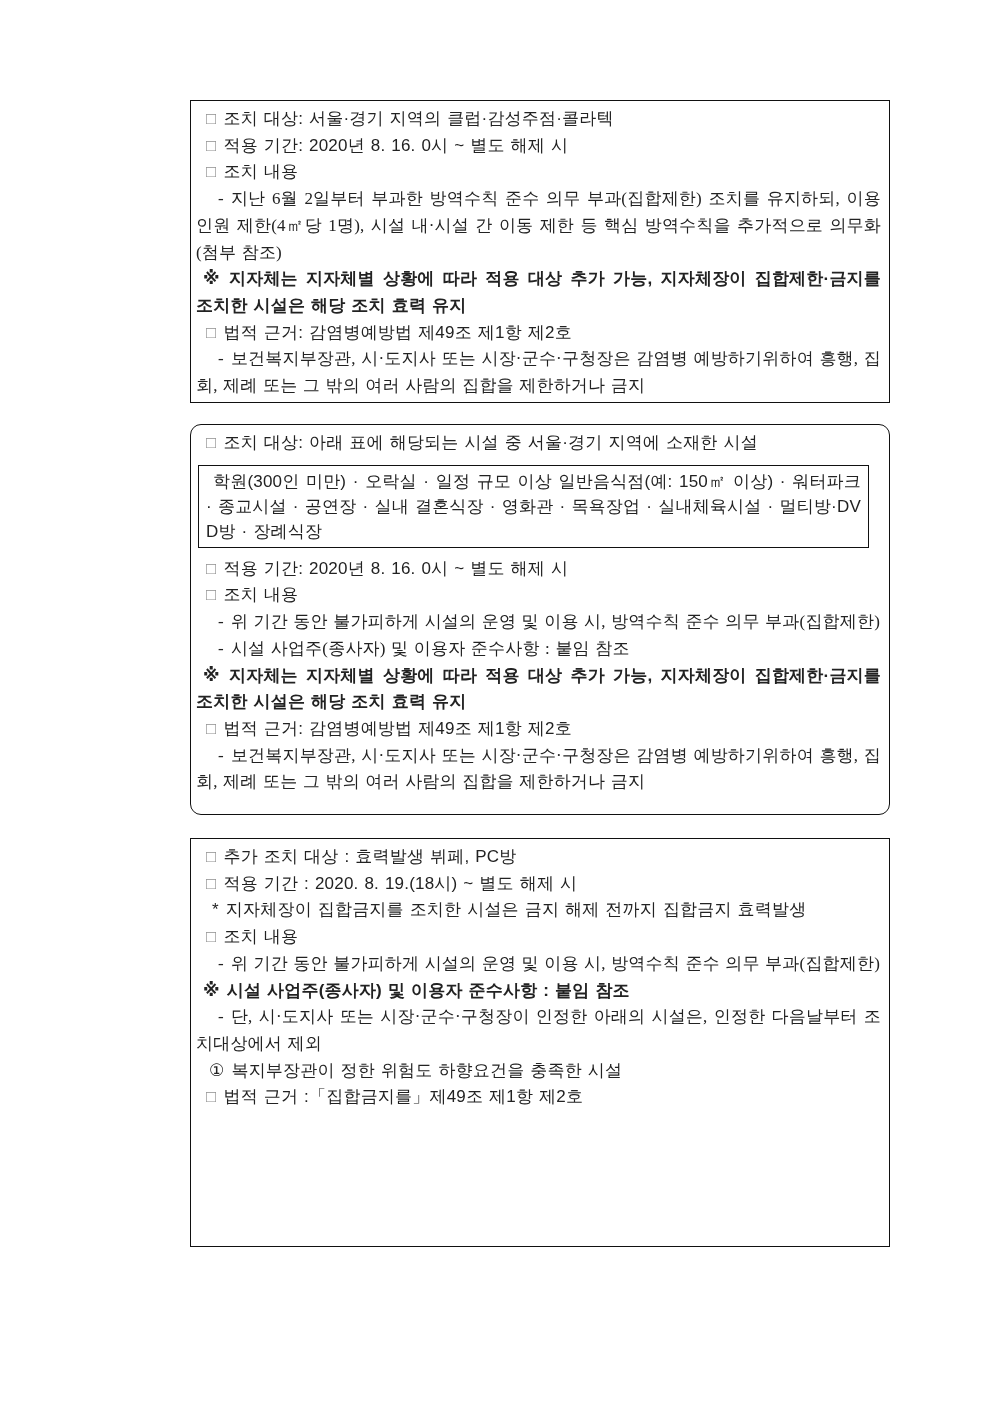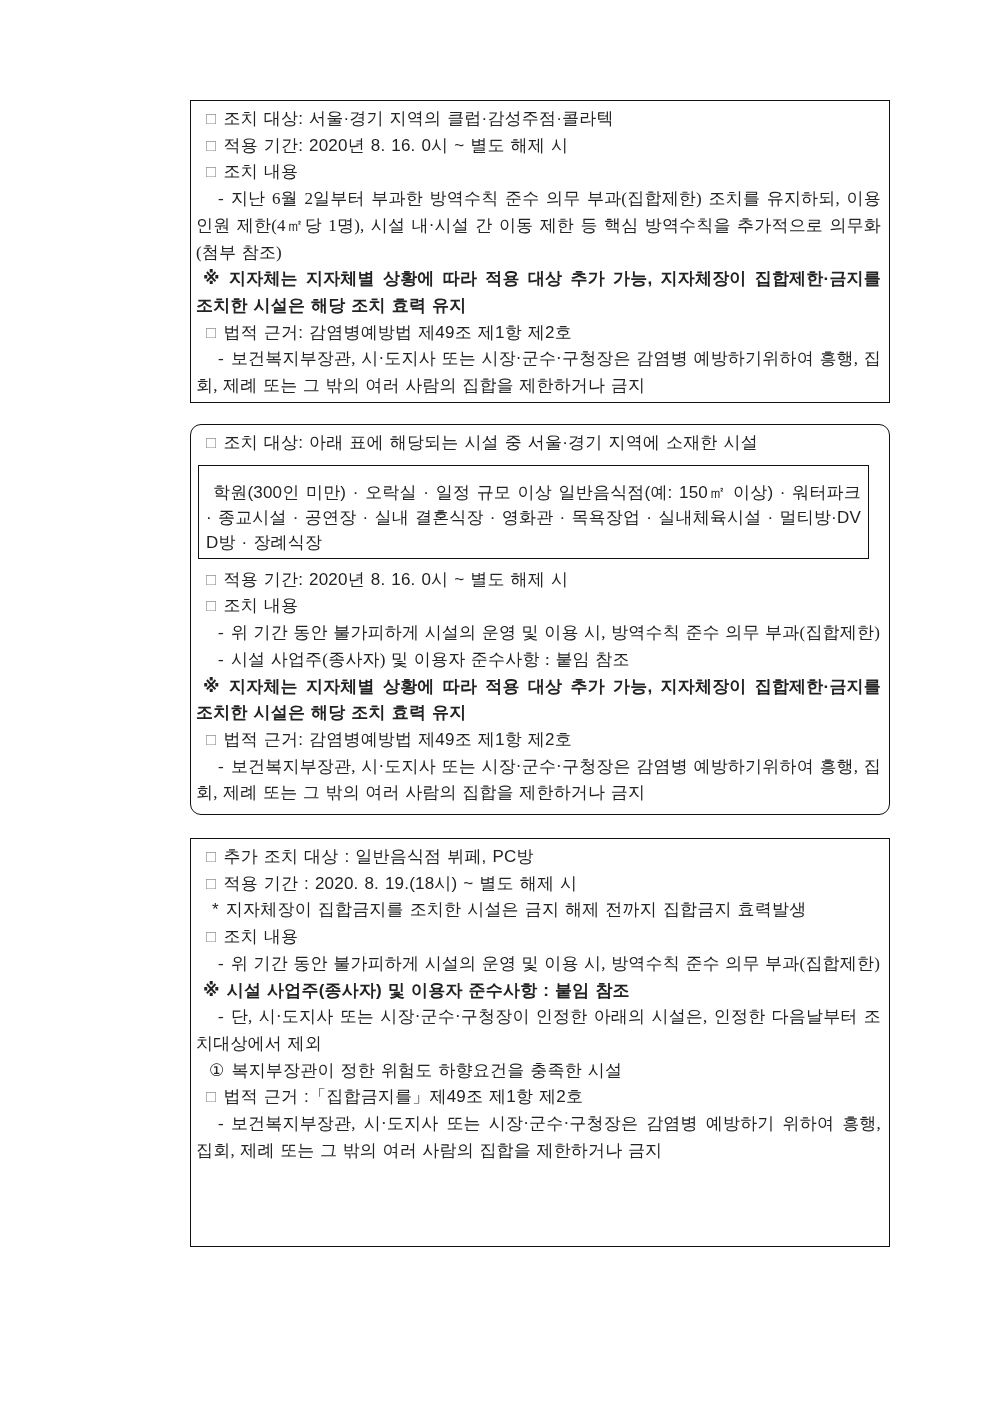--- a/index.html
+++ b/index.html
@@ -44,21 +44,21 @@
   .p-star { text-indent: 16px; }
   .p-num  { text-indent: 13px; }
 
   .bullet { margin-right: 7px; }
   .bullet-box { color: #909090; }   
 
   .facility-table {
     box-sizing: border-box;
     border: 1.5px solid #111111;
     margin: 8px 12px 8px 2px;
-    padding: 14px 7px 3px 7px;
+    padding: 3px 7px 3px 7px;
   }
   .facility-table .para {
     line-height: 25px;
     text-indent: 7px;
   }
 </style>
 </head>
 <body>
 
 <div class="measure-box" id="box-clubs">
@@ -81,23 +81,22 @@
   <p class="para p-item"><span class="bullet bullet-box">□</span><span>적용 기간: 2020년 8. 16. 0시 ~ 별도 해제 시</span></p>
   <p class="para p-item"><span class="bullet bullet-box">□</span><span>조치 내용</span></p>
   <p class="para p-sub"><span class="bullet">-</span><span>위 기간 동안 불가피하게 시설의 운영 및 이용 시, 방역수칙 준수 의무 부과(집합제한)</span></p>
   <p class="para p-sub"><span class="bullet">-</span><span>시설 사업주(종사자) 및 이용자 준수사항 : 붙임 참조</span></p>
   <p class="para p-note"><span class="bullet">※</span><span>지자체는 지자체별 상황에 따라 적용 대상 추가 가능, 지자체장이 집합제한·금지를 조치한 시설은 해당 조치 효력 유지</span></p>
   <p class="para p-item"><span class="bullet bullet-box">□</span><span>법적 근거: 감염병예방법 제49조 제1항 제2호</span></p>
   <p class="para p-sub"><span class="bullet">-</span><span>보건복지부장관, 시·도지사 또는 시장·군수·구청장은 감염병 예방하기위하여 흥행, 집회, 제례 또는 그 밖의 여러 사람의 집합을 제한하거나 금지</span></p>
 </div>
 
 <div class="measure-box" id="box-additional">
-  <p class="para p-item"><span class="bullet bullet-box">□</span><span>추가 조치 대상 : 일반음식점 뷔페, PC방</span></p>
+  <p class="para p-item"><span class="bullet bullet-box">□</span><span>추가 조치 대상 : 효력발생 뷔페, PC방</span></p>
   <p class="para p-item"><span class="bullet bullet-box">□</span><span>적용 기간 : 2020. 8. 19.(18시) ~ 별도 해제 시</span></p>
   <p class="para p-star"><span class="bullet">*</span><span>지자체장이 집합금지를 조치한 시설은 금지 해제 전까지 집합금지 효력발생</span></p>
   <p class="para p-item"><span class="bullet bullet-box">□</span><span>조치 내용</span></p>
   <p class="para p-sub"><span class="bullet">-</span><span>위 기간 동안 불가피하게 시설의 운영 및 이용 시, 방역수칙 준수 의무 부과(집합제한)</span></p>
   <p class="para p-note"><span class="bullet">※</span><span>시설 사업주(종사자) 및 이용자 준수사항 : 붙임 참조</span></p>
   <p class="para p-sub"><span class="bullet">-</span><span>단, 시·도지사 또는 시장·군수·구청장이 인정한 아래의 시설은, 인정한 다음날부터 조치대상에서 제외</span></p>
   <p class="para p-num"><span class="bullet">①</span><span>복지부장관이 정한 위험도 하향요건을 충족한 시설</span></p>
   <p class="para p-item"><span class="bullet bullet-box">□</span><span>법적 근거 :「집합금지를」제49조 제1항 제2호</span></p>
-  <p class="para p-sub"><span class="bullet">-</span><span>보건복지부장관, 시·도지사 또는 시장·군수·구청장은 감염병 예방하기 위하여 흥행, 집회, 제례 또는 그 밖의 여러 사람의 집합을 제한하거나 금지</span></p>
 </div>
 
 </body></html>

